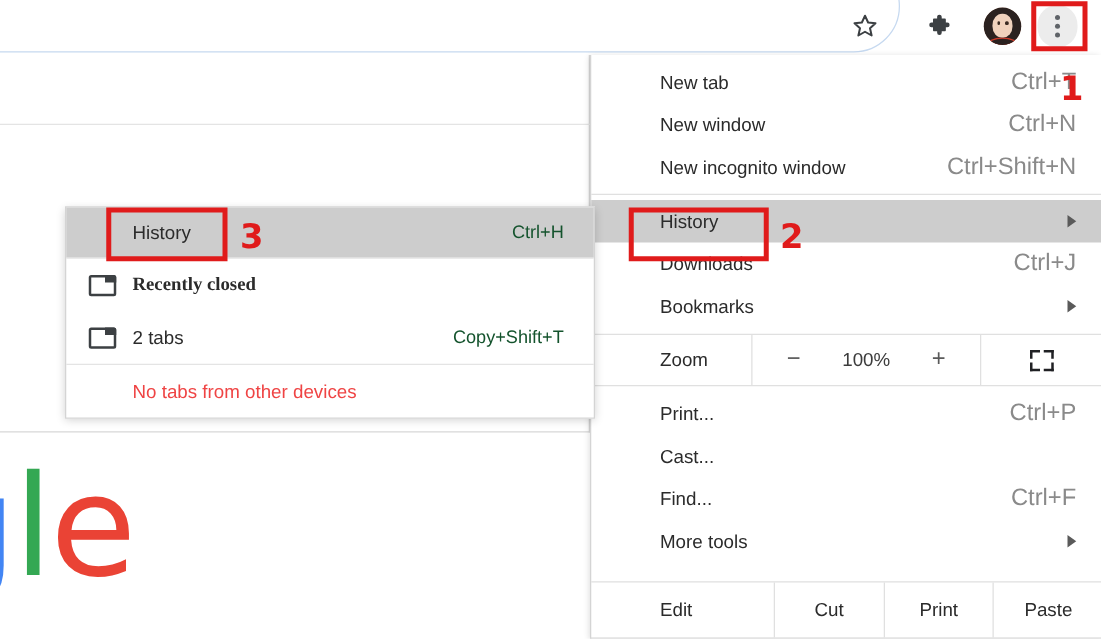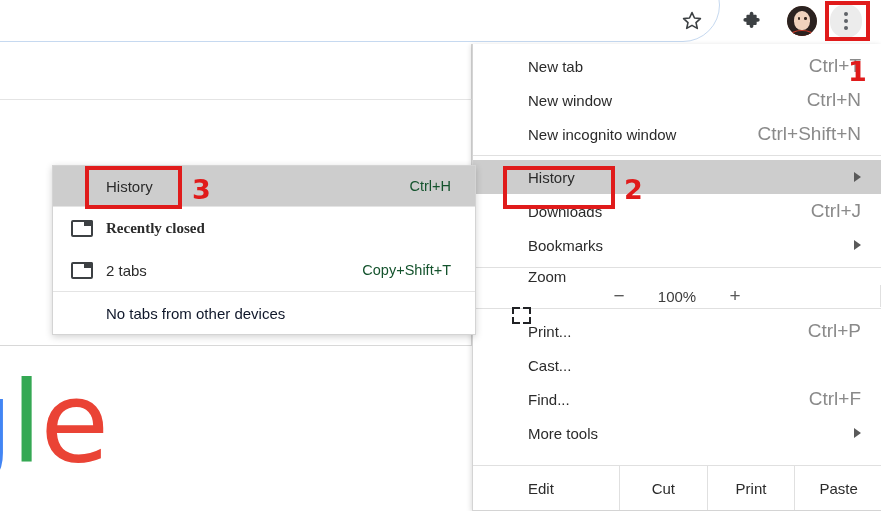--- a/index.html
+++ b/index.html
@@ -105,21 +105,21 @@
     border-left: 7px solid #5a5a5a;
     border-top: 5px solid transparent;
     border-bottom: 5px solid transparent;
   }
   .sep { height: 1px; background: #e0e0e0; margin: 4px 0; }
   .gap { height: 5px; }
 
   
   .zoom-row {
     display: flex; align-items: stretch; height: 42px;
-    border-top: 1px solid #e0e0e0; border-bottom: 1px solid #e0e0e0; flex-direction: column;
+    border-top: 1px solid #e0e0e0; border-bottom: 1px solid #e0e0e0;
   }
   .zoom-label { width: 128px; display: flex; align-items: center; padding-left: 55px; }
   .zoom-ctrl {
     flex: 1; display: flex; align-items: center; justify-content: center; gap: 26px;
     border-left: 1px solid #e0e0e0; border-right: 1px solid #e0e0e0;
   }
   .zoom-minus, .zoom-plus { color: #5a5a5a; font-size: 19px; width: 18px; text-align: center; }
   .zoom-pct { color: #3c3c3c; font-size: 15px; min-width: 46px; text-align: center; }
   .zoom-full { width: 96px; display: flex; align-items: center; justify-content: center; }
   .fs-icon { position: relative; width: 19px; height: 17px; }
@@ -150,21 +150,21 @@
   }
   .smi {
     position: relative; height: 42px;
     display: flex; align-items: center;
     padding: 0 24px 0 53px;
     white-space: nowrap;
   }
   .smi.hl { background: #cdcdcd; height: 40px; }
   .smi .accel { margin-left: auto; color: #14532d; font-size: 14.5px; }
   .smi.bold .label { font-weight: bold; font-family: Liberation Serif, serif; }
-  .smi.muted { color: #0f172a; justify-content: flex-start; }
+  .smi.muted { color: #ef4444; justify-content: flex-start; }
   .sm-sep { height: 1px; background: #e4e4e4; }
   .tab-icon {
     position: absolute; left: 18px; top: 50%; margin-top: -8px;
     width: 22px; height: 17px;
     border: 2px solid #3c4043;
     border-radius: 2px;
   }
   .tab-icon::after {
     content: ""; position: absolute; right: -2px; top: -2px;
     width: 9px; height: 6px; background: #3c4043;

